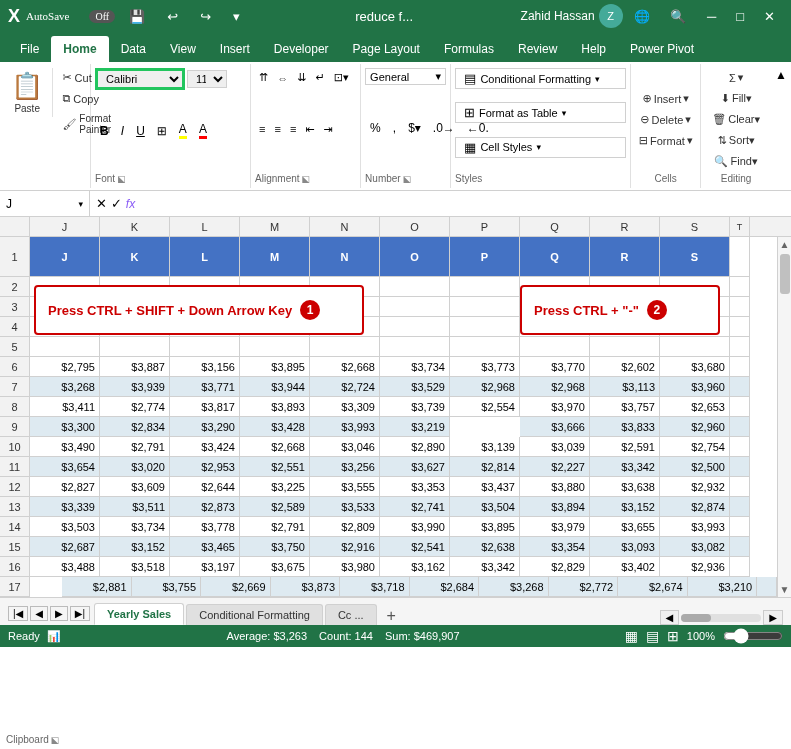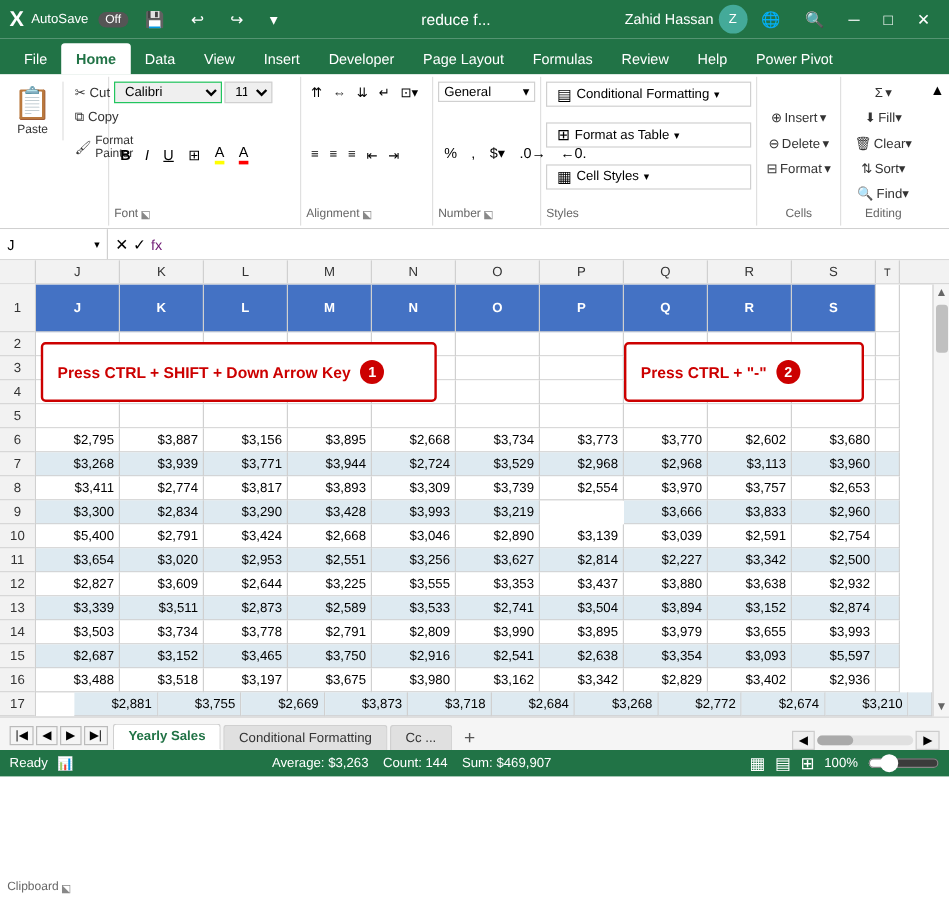--- a/index.html
+++ b/index.html
@@ -12,21 +12,21 @@
       height: 32px;
       display: flex;
       align-items: center;
       padding: 0 8px;
       justify-content: space-between;
     }
     .title-bar-left { display: flex; align-items: center; gap: 6px; font-size: 12px; }
     .title-bar-center { font-size: 13px; font-weight: 400; }
     .title-bar-right { display: flex; align-items: center; gap: 4px; }
     .title-btn { color: #fff; background: transparent; border: none; font-size: 13px; padding: 2px 8px; cursor: pointer; }
-    .autosave-toggle { display: flex; align-items: center; gap: 8px; font-size: 11px; }
+    .autosave-toggle { display: flex; align-items: center; gap: 20px; font-size: 11px; font-family: Liberation Serif, serif; }
     .toggle-off { background: #555; border-radius: 10px; padding: 1px 6px; font-size: 10px; color: #fff; }
 
     
     .ribbon-tabs {
       background: #217346;
       display: flex;
       align-items: flex-end;
       padding: 0 8px;
       height: 30px;
     }
@@ -277,21 +277,21 @@
       border: 1px solid #d0d0d0;
       background: #fff;
       padding: 2px 8px;
       font-size: 11px;
       cursor: pointer;
       display: flex;
       align-items: center;
       gap: 4px;
     }
     .font-select {
-      border: 1px solid #22c55e;
+      border: 3px solid #22c55e;
       padding: 1px 4px;
       font-size: 11px;
       width: 90px;
       cursor: pointer;
     }
     .size-select {
       border: 1px solid #d0d0d0;
       padding: 1px 4px;
       font-size: 11px;
       width: 40px;
@@ -527,21 +527,21 @@
 </div>
 
 <div class="formula-bar">
   <div class="name-box">
     <span>J</span>
     <span class="dropdown-arrow">▾</span>
   </div>
   <div class="formula-controls">
     <button style="background:transparent;border:none;font-size:13px;cursor:pointer;">✕</button>
     <button style="background:transparent;border:none;font-size:13px;cursor:pointer;">✓</button>
-    <span style="color:#701a75;">fx</span>
+    <span style="font-style:italic;color:#8b5cf6;">fx</span>
   </div>
 </div>
 
 <div class="col-header-row">
   <div class="row-num-header"></div>
   <div class="col-header" style="width:70px;">J</div>
   <div class="col-header" style="width:70px;">K</div>
   <div class="col-header" style="width:70px;">L</div>
   <div class="col-header" style="width:70px;">M</div>
   <div class="col-header" style="width:70px;">N</div>
@@ -697,21 +697,21 @@
         <div class="cell alternate" style="width:70px;">$3,993</div>
         <div class="cell alternate" style="width:70px;">$3,219</div>
         <div class="cell alternate" style="width:70px;margin-top:26px;">$3,434</div>
         <div class="cell alternate" style="width:70px;">$3,666</div>
         <div class="cell alternate" style="width:70px;">$3,833</div>
         <div class="cell alternate" style="width:70px;">$2,960</div>
         <div class="cell alternate" style="width:20px;"></div>
     </div>
 
     <div class="grid-row" style="height:20px;">
-      <div class="cell" style="width:70px;">$5,400</div>
+      <div class="cell" style="width:70px;">$3,490</div>
         <div class="cell" style="width:70px;">$2,791</div>
         <div class="cell" style="width:70px;">$3,424</div>
         <div class="cell" style="width:70px;">$2,668</div>
         <div class="cell" style="width:70px;">$3,046</div>
         <div class="cell" style="width:70px;">$2,890</div>
         <div class="cell" style="width:70px;">$3,139</div>
         <div class="cell" style="width:70px;">$3,039</div>
         <div class="cell" style="width:70px;">$2,591</div>
         <div class="cell" style="width:70px;">$2,754</div>
         <div class="cell" style="width:20px;"></div>
@@ -776,21 +776,21 @@
     <div class="grid-row" style="height:20px;">
       <div class="cell alternate" style="width:70px;">$2,687</div>
         <div class="cell alternate" style="width:70px;">$3,152</div>
         <div class="cell alternate" style="width:70px;">$3,465</div>
         <div class="cell alternate" style="width:70px;">$3,750</div>
         <div class="cell alternate" style="width:70px;">$2,916</div>
         <div class="cell alternate" style="width:70px;">$2,541</div>
         <div class="cell alternate" style="width:70px;">$2,638</div>
         <div class="cell alternate" style="width:70px;">$3,354</div>
         <div class="cell alternate" style="width:70px;">$3,093</div>
-        <div class="cell alternate" style="width:70px;">$5,597</div>
+        <div class="cell alternate" style="width:70px;">$3,082</div>
         <div class="cell alternate" style="width:20px;"></div>
     </div>
 
     <div class="grid-row" style="height:20px;">
       <div class="cell" style="width:70px;">$3,488</div>
         <div class="cell" style="width:70px;">$3,518</div>
         <div class="cell" style="width:70px;">$3,197</div>
         <div class="cell" style="width:70px;">$3,675</div>
         <div class="cell" style="width:70px;">$3,980</div>
         <div class="cell" style="width:70px;">$3,162</div>

